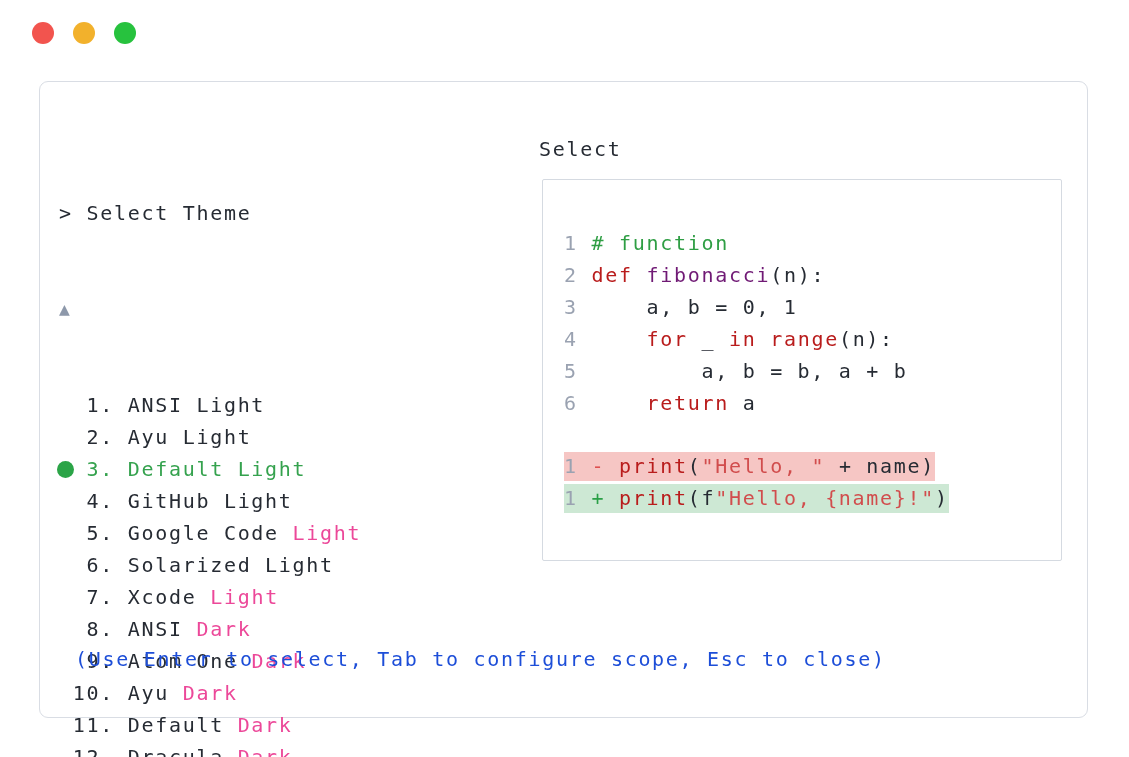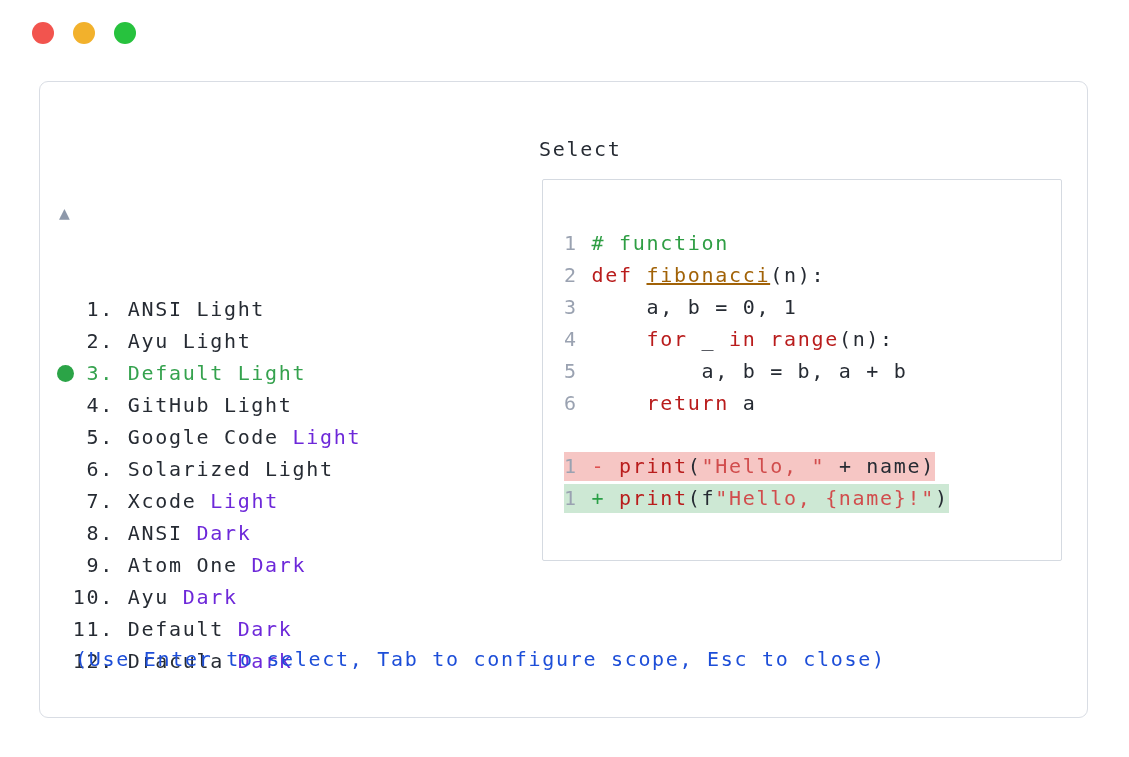--- a/index.html
+++ b/index.html
@@ -19,54 +19,55 @@
 
   
   #list-column{position:absolute;left:19px;top:51px;line-height:32px;}
   .row{height:32px;}
   .indicator-up{color:#8d98aa;font-size:18px;}
 
   .marker{display:inline-block;width:13.74px;height:30px;position:relative;vertical-align:top;}
   .marker.dot::after{content:"";position:absolute;left:-2px;top:8px;width:17px;height:17px;
       border-radius:50%;background:#2ba447;}
   .green{color:#35a24e;}
-  .muted{color:#6d28d9;text-align:center;}
+  .muted{color:#ec4899;text-align:center;}
 
   #footer-hint{position:absolute;left:35px;top:561px;line-height:32px;color:#1d4ed8;}
 
   
   #preview-label{position:absolute;left:499px;top:51px;line-height:32px;}
   #preview-box{position:absolute;left:502px;top:97px;width:520px;height:382px;
       border:1.5px solid #d5dae1;border-radius:2px;box-sizing:border-box;background:#ffffff;}
   #code{position:absolute;left:21px;top:47px;line-height:32px;}
   .code-line{height:32px;}
   .lineno{color:#9aa2b1;}
   .tok-plain{color:#262b33;}
   .tok-keyword{color:#b91c1c;}
-  .tok-function{color:#a16207;text-decoration:underline;}
+  .tok-function{color:#701a75;}
   .tok-string{color:#d14d4d;}
   .tok-comment{color:#2f9e44;}
   .diff{display:inline-block;height:29px;line-height:29px;margin-top:1px;vertical-align:top;}
   .diff.minus{background:#f6c6c4;}
   .diff.plus{background:#cde8d4;}
   .sign-minus{color:#de5050;}
   .sign-plus{color:#2aa047;}
 </style>
 </head>
 <body>
 
 <div class="traffic-lights" id="traffic-lights">
     <button class="light" style="background: rgb(242, 84, 78);"></button>
     <button class="light" style="background: rgb(242, 177, 44);"></button>
     <button class="light" style="background: rgb(39, 194, 62);"></button>
   </div>
 
 <div class="window-panel">
 
   <div id="list-column" class="mono">
+    <div class="row">&gt; Select Theme</div>
     <div class="row indicator-up">▲</div>
     <div id="theme-list"><div class="row"><span class="marker"></span><span> 1. </span><span>ANSI Light</span></div><div class="row"><span class="marker"></span><span> 2. </span><span>Ayu Light</span></div><div class="row"><span class="marker dot"></span><span class="green"> 3. </span><span class="green">Default Light</span></div><div class="row"><span class="marker"></span><span> 4. </span><span>GitHub Light</span></div><div class="row"><span class="marker"></span><span> 5. </span><span>Google Code</span><span class="muted"> Light</span></div><div class="row"><span class="marker"></span><span> 6. </span><span>Solarized Light</span></div><div class="row"><span class="marker"></span><span> 7. </span><span>Xcode</span><span class="muted"> Light</span></div><div class="row"><span class="marker"></span><span> 8. </span><span>ANSI</span><span class="muted"> Dark</span></div><div class="row"><span class="marker"></span><span> 9. </span><span>Atom One</span><span class="muted"> Dark</span></div><div class="row"><span class="marker"></span><span>10. </span><span>Ayu</span><span class="muted"> Dark</span></div><div class="row"><span class="marker"></span><span>11. </span><span>Default</span><span class="muted"> Dark</span></div><div class="row"><span class="marker"></span><span>12. </span><span>Dracula</span><span class="muted"> Dark</span></div></div>
     
   </div>
 
   <div id="footer-hint" class="mono">(Use Enter to select, Tab to configure scope, Esc to close)</div>
 
   <div id="preview-label" class="mono">Select</div>
 
   <div id="preview-box">

